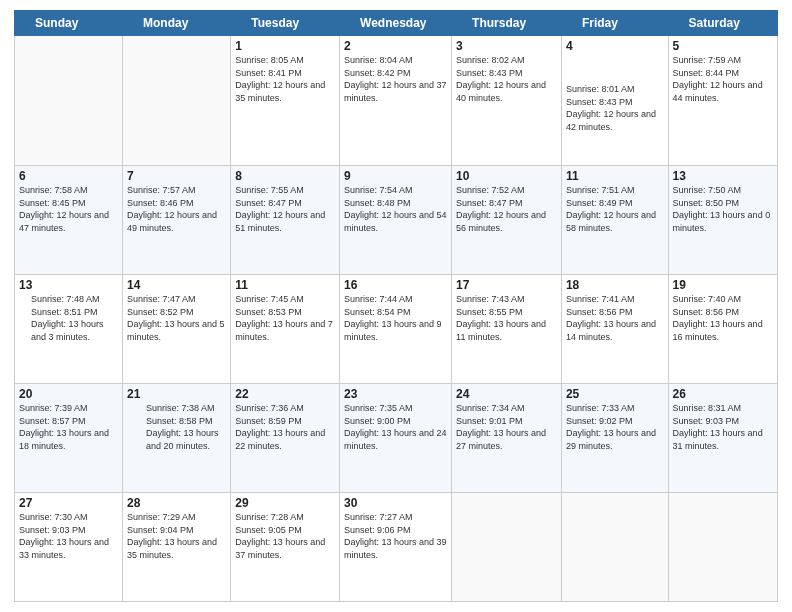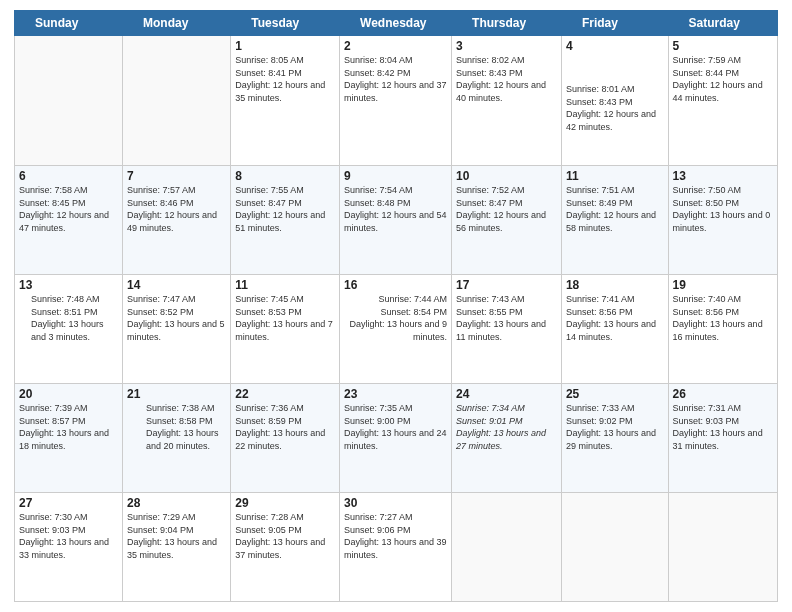--- a/index.html
+++ b/index.html
@@ -206,21 +206,21 @@
 Daylight: 13 hours and 5 minutes.</div>
           </td>
           <td>
             <span class="day-num">11</span>
             <div class="day-info" style="white-space: pre-line;">Sunrise: 7:45 AM
 Sunset: 8:53 PM
 Daylight: 13 hours and 7 minutes.</div>
           </td>
           <td>
             <span class="day-num">16</span>
-            <div class="day-info" style="white-space: pre-line; text-align: right;">Sunrise: 7:44 AM
+            <div class="day-info" style="white-space: pre-line;">Sunrise: 7:44 AM
 Sunset: 8:54 PM
 Daylight: 13 hours and 9 minutes.</div>
           </td>
           <td>
             <span class="day-num">17</span>
             <div class="day-info" style="white-space: pre-line;">Sunrise: 7:43 AM
 Sunset: 8:55 PM
 Daylight: 13 hours and 11 minutes.</div>
           </td>
           <td>
@@ -256,33 +256,33 @@
 Daylight: 13 hours and 22 minutes.</div>
           </td>
           <td>
             <span class="day-num">23</span>
             <div class="day-info" style="white-space: pre-line;">Sunrise: 7:35 AM
 Sunset: 9:00 PM
 Daylight: 13 hours and 24 minutes.</div>
           </td>
           <td>
             <span class="day-num">24</span>
-            <div class="day-info" style="white-space: pre-line; font-style: italic;">Sunrise: 7:34 AM
+            <div class="day-info" style="white-space: pre-line;">Sunrise: 7:34 AM
 Sunset: 9:01 PM
 Daylight: 13 hours and 27 minutes.</div>
           </td>
           <td>
             <span class="day-num">25</span>
             <div class="day-info" style="white-space: pre-line;">Sunrise: 7:33 AM
 Sunset: 9:02 PM
 Daylight: 13 hours and 29 minutes.</div>
           </td>
           <td>
             <span class="day-num">26</span>
-            <div class="day-info" style="white-space: pre-line;">Sunrise: 7:31 AM
+            <div class="day-info" style="white-space: pre-line;">Sunrise: 8:31 AM
 Sunset: 9:03 PM
 Daylight: 13 hours and 31 minutes.</div>
           </td>
         </tr>
         <tr>
           <td>
             <span class="day-num">27</span>
             <div class="day-info" style="white-space: pre-line;">Sunrise: 7:30 AM
 Sunset: 9:03 PM
 Daylight: 13 hours and 33 minutes.</div>

